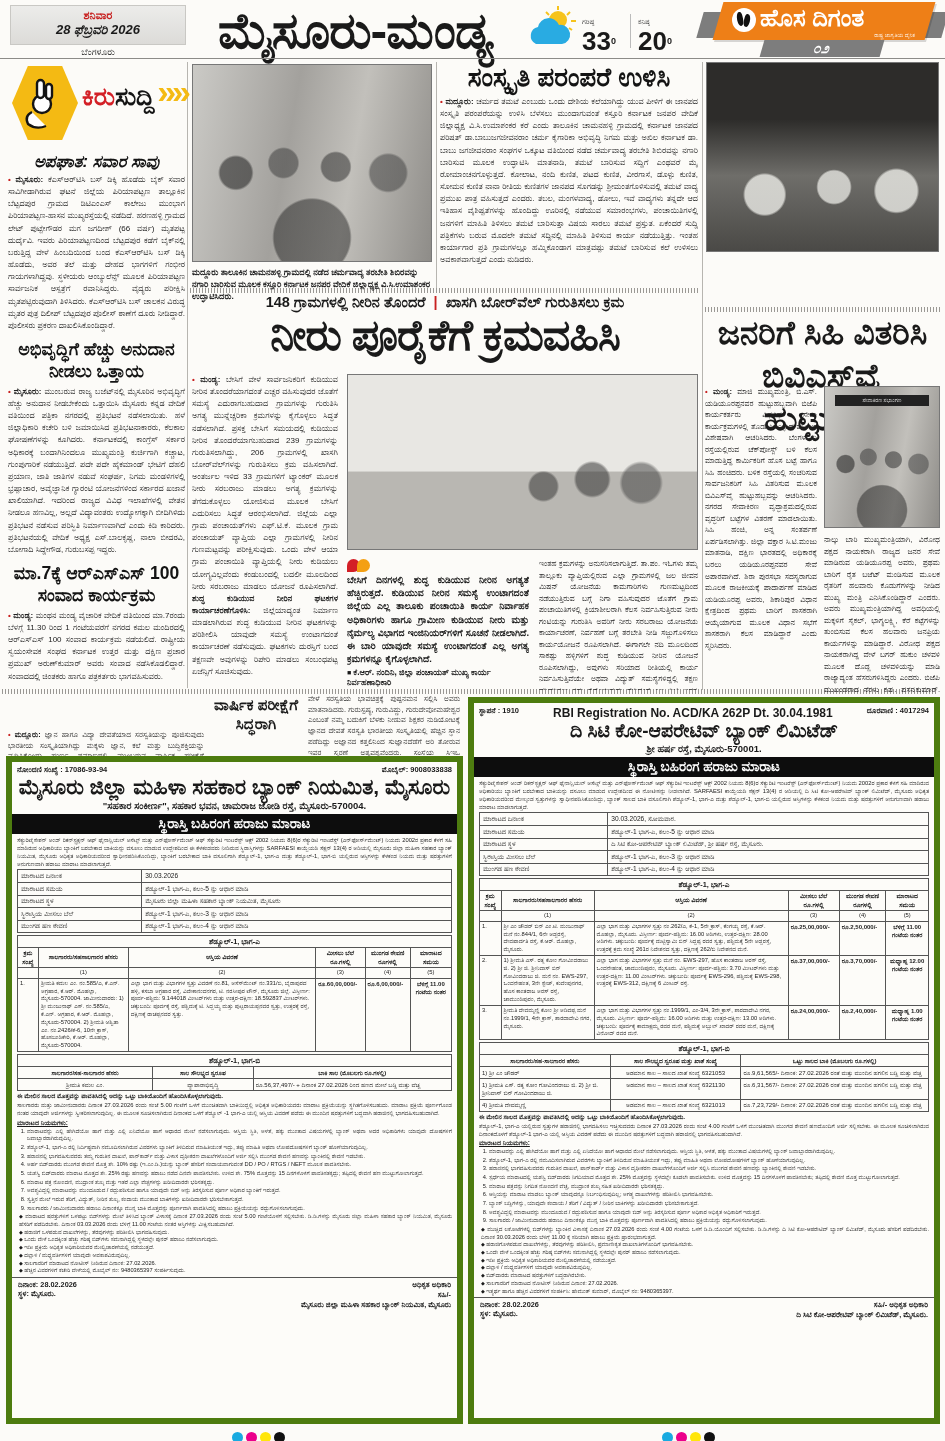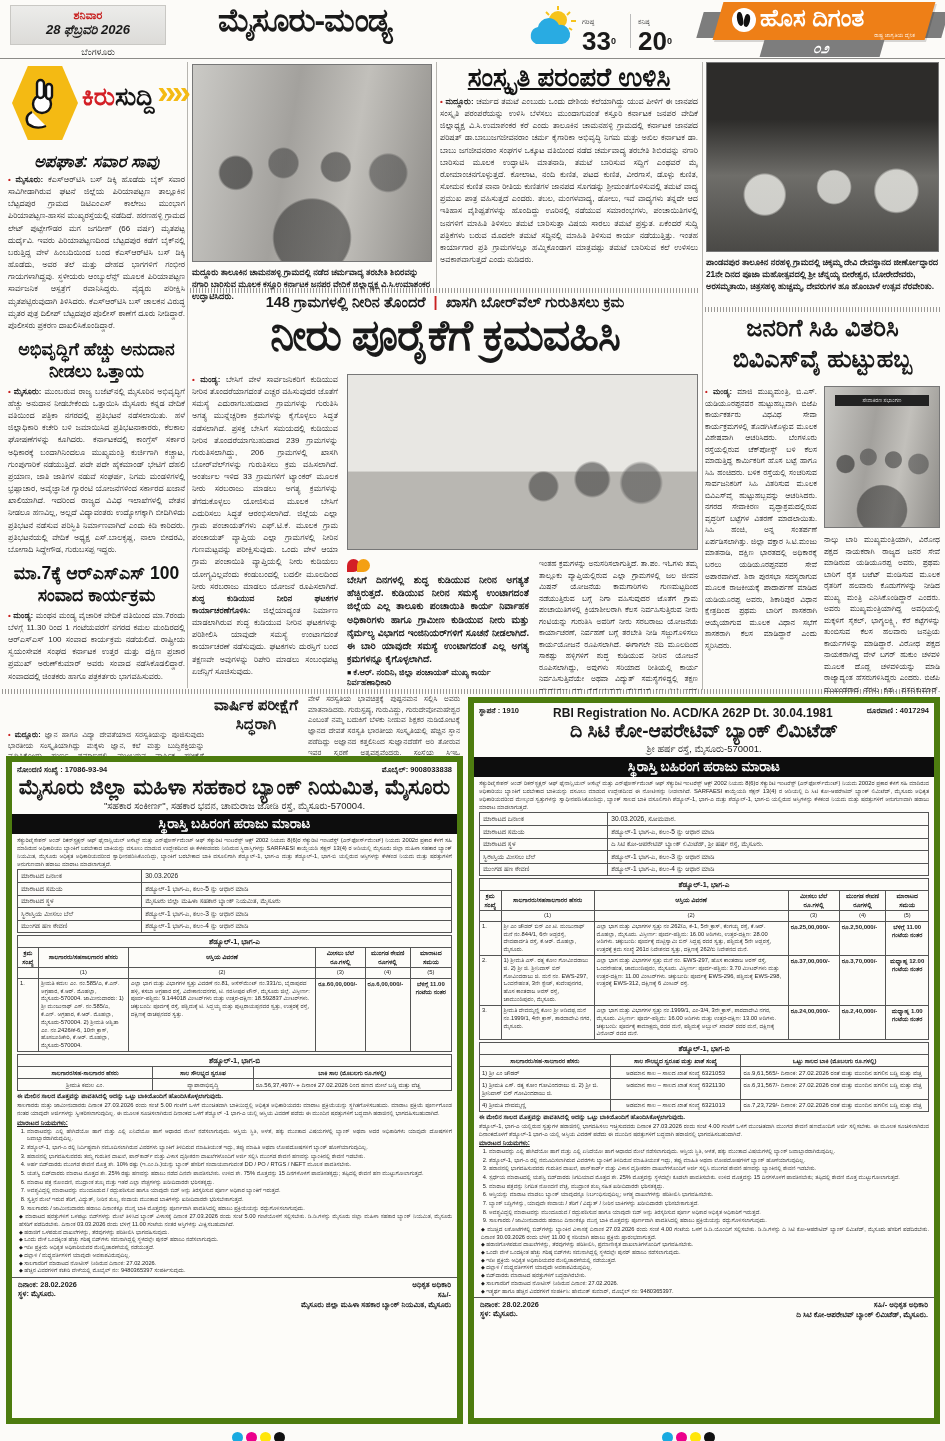--- a/index.html
+++ b/index.html
@@ -1,25 +1,25 @@
 <!DOCTYPE html>
 <html><head>
 <meta charset="utf-8">
 <style>
   html,body{margin:0;padding:0;background:#e9e7e2;}
   #page{position:relative;width:945px;height:1441px;margin:0 auto;background:#fcfbf8;
         font-family:"Liberation Sans",sans-serif;color:#1a1a1a;overflow:hidden;}
   .abs{position:absolute;}
   
-  #datebox{left:10px;top:5px;width:156px;height:40px;background:linear-gradient(180deg,#ececea,#dcdbd8);
+  #datebox{left:10px;top:5px;width:176px;height:40px;background:linear-gradient(180deg,#ececea,#dcdbd8);
            border:1px solid #c9c8c4;text-align:center;padding-top:3px;box-sizing:border-box;}
   #datebox .day{color:#c8201f;font-weight:bold;font-size:11px;}
   #datebox .date{font-weight:bold;font-size:13px;font-style:italic;}
   #edition{left:10px;top:47px;width:176px;text-align:center;font-size:9px;}
-  #pagetitle{left:218px;top:2px;width:310px;font-size:32px;font-weight:bold;letter-spacing:-1px;white-space:nowrap;}
+  #pagetitle{left:218px;top:2px;width:310px;font-size:50px;font-weight:bold;letter-spacing:-1px;white-space:nowrap;}
   #weather{left:528px;top:6px;width:180px;height:48px;}
   .wtemp{position:absolute;top:4px;}
   .wtemp .lbl{font-size:7px;color:#333;}
   .wtemp .val{font-size:26px;font-weight:bold;line-height:1;}
   .wtemp sup{font-size:9px;font-weight:bold;}
   #wmax{left:54px;} #wmin{left:110px;}
   #wsep{position:absolute;left:102px;top:8px;width:1px;height:34px;background:#bbb;}
   .m-grayback{background:#7d7d7d;transform:skewX(-16deg);}
   #mgray1{left:700px;top:12px;width:34px;height:26px;}
   #mgray2{right:0px;top:12px;width:26px;height:26px;}
@@ -81,40 +81,40 @@
   #wcol2{position:absolute;left:347px;top:264px;width:159px;height:132px;overflow:hidden;}
   .qicons{height:16px;}
   .qicons i{display:inline-block;width:13px;height:13px;border-radius:50% 50% 50% 0;transform:rotate(0deg);}
   .qicons .q1{background:#d31f26;} .qicons .q2{background:#f4a013;margin-left:-3px;}
   #wquote .qtext{font-size:9.3px;font-weight:bold;line-height:1.42;text-align:justify;}
   #wquote .qauth{font-size:8.2px;font-weight:bold;margin-top:2px;}
   #wquote .qauth::before{content:"■ ";font-size:7px;}
   .subhead{font-weight:bold;}
   
   #bvsy{left:705px;top:300px;width:235px;height:392px;}
-  #bvsyhead{position:absolute;top:12px;width:100%;text-align:center;font-size:24px;font-weight:bold;line-height:1.3;}
+  #bvsyhead{position:absolute;top:12px;width:100%;text-align:center;font-size:33px;font-weight:bold;line-height:1.3;}
   #bvcol1{position:absolute;left:0;top:86px;width:112px;height:306px;overflow:hidden;}
   #bvphoto{position:absolute;left:119px;top:86px;width:116px;height:142px;}
   #bvbanner{position:absolute;left:10px;right:10px;top:8px;background:#222;color:#eee;font-size:5.5px;text-align:center;padding:2px 0;}
   #bvcol2{position:absolute;left:119px;top:234px;width:116px;height:158px;overflow:hidden;}
   
   #strip{left:8px;top:694px;width:452px;height:64px;}
   #stripc1{position:absolute;left:0;top:0;width:196px;height:64px;overflow:hidden;font-size:7.4px;line-height:1.45;text-align:justify;margin-top:36px;}
   #stripinset{position:absolute;left:202px;top:2px;width:92px;text-align:center;font-size:15px;font-weight:bold;line-height:1.25;}
   #stripc2{position:absolute;left:300px;top:0;width:152px;height:64px;overflow:hidden;font-size:7.4px;line-height:1.45;text-align:justify;}
   
   .notice{border:6px solid #4d7c0f;background:#fdfcf9;box-sizing:border-box;padding:3px 5px;}
   #bank1{left:6px;top:756px;width:457px;height:668px;}
   #bank2{left:468px;top:697px;width:472px;height:727px;}
   .n-head{display:flex;justify-content:space-between;font-size:7.5px;font-weight:bold;}
   .n-head .mid{font-size:12px;}
   .n-title{text-align:center;font-weight:bold;}
   #bank1 .n-title{font-size:21px;}
   #bank2 .n-title{font-size:19px;}
-  .n-addr{text-align:center;font-size:9.5px;font-weight:normal;margin:1px 0 2px;}
+  .n-addr{text-align:center;font-size:9.5px;font-weight:bold;margin:1px 0 2px;}
   .n-bar{background:#0d0d0d;color:#fff;text-align:center;font-size:13.5px;font-weight:bold;padding:2px 0;margin:1px -5px 2px;}
   .n-intro,.n-pre{font-size:5.8px;line-height:1.4;text-align:justify;margin:1px 0;}
   .n-note{font-size:6.3px;font-weight:bold;margin-top:1px;}
   table{border-collapse:collapse;width:100%;table-layout:fixed;}
   .kv td{border:1px solid #555;font-size:6.6px;padding:1.5px 3px;line-height:1.3;}
   .kv td.k{width:27%;}
   .sched{border:1px solid #555;border-bottom:none;text-align:center;font-size:7.3px;font-weight:bold;padding:1px 0;margin-top:2px;}
   .at td{border:1px solid #555;font-size:5.8px;line-height:1.35;padding:1px 2px;vertical-align:top;}
   .at .hd td{font-size:6.2px;font-weight:bold;text-align:center;vertical-align:middle;}
   .at .nm td{font-size:5.8px;text-align:center;}
@@ -216,30 +216,29 @@
     <div class="body"><span class="dl">ಮೈಸೂರು:</span> <span>ಮುಂಬರುವ ರಾಜ್ಯ ಬಜೆಟ್‌ನಲ್ಲಿ ಮೈಸೂರಿನ ಅಭಿವೃದ್ಧಿಗೆ ಹೆಚ್ಚು ಅನುದಾನ ನೀಡಬೇಕೆಂದು ಒತ್ತಾಯಿಸಿ ಮೈಸೂರು ಕನ್ನಡ ವೇದಿಕೆ ವತಿಯಿಂದ ಪತ್ರಿಕಾ ನಗರದಲ್ಲಿ ಪ್ರತಿಭಟನೆ ನಡೆಸಲಾಯಿತು. ಹಳೆ ಜಿಲ್ಲಾಧಿಕಾರಿ ಕಚೇರಿ ಬಳಿ ಜಮಾಯಿಸಿದ ಪ್ರತಿಭಟನಾಕಾರರು, ಕೆಲಕಾಲ ಘೋಷಣೆಗಳನ್ನು ಕೂಗಿದರು. ಕರ್ನಾಟಕದಲ್ಲಿ ಕಾಂಗ್ರೆಸ್ ಸರ್ಕಾರ ಅಧಿಕಾರಕ್ಕೆ ಬಂದಾಗಿನಿಂದಲೂ ಮುಖ್ಯಮಂತ್ರಿ ಕುರ್ಚಿಗಾಗಿ ಕಚ್ಚಾಟ, ಗುಂಪುಗಾರಿಕೆ ನಡೆಯುತ್ತಿದೆ. ಪದೇ ಪದೇ ಹೈಕಮಾಂಡ್ ಭೇಟಿಗೆ ದೆಹಲಿ ಪ್ರಯಾಣ, ಜಾತಿ ಜಾತಿಗಳ ನಡುವೆ ಸಂಘರ್ಷ, ನಿಗಮ ಮಂಡಳಿಗಳಲ್ಲಿ ಭ್ರಷ್ಟಾಚಾರ, ಅವೈಜ್ಞಾನಿಕ ಗ್ಯಾರಂಟಿ ಯೋಜನೆಗಳಿಂದ ಸರ್ಕಾರದ ಖಜಾನೆ ಖಾಲಿಯಾಗಿದೆ. ಇದರಿಂದ ರಾಜ್ಯದ ವಿವಿಧ ಇಲಾಖೆಗಳಲ್ಲಿ ವೇತನ ನೀಡಲೂ ಹಣವಿಲ್ಲ, ಅಲ್ಲದೆ ವಿದ್ಯಾವಂತರು ಉದ್ಯೋಗಕ್ಕಾಗಿ ಬೀದಿಗಿಳಿದು ಪ್ರತಿಭಟನೆ ನಡೆಸುವ ಪರಿಸ್ಥಿತಿ ನಿರ್ಮಾಣವಾಗಿದೆ ಎಂದು ಕಿಡಿ ಕಾರಿದರು. ಪ್ರತಿಭಟನೆಯಲ್ಲಿ ವೇದಿಕೆ ಅಧ್ಯಕ್ಷ ಎಸ್.ಬಾಲಕೃಷ್ಣ, ನಾಲಾ ಬೀದರವಿ, ಬೋಗಾದಿ ಸಿದ್ದೇಗೌಡ, ಗುರುಬಸಪ್ಪ ಇದ್ದರು.</span></div>
 
     <div class="khead" style="font-size:17.5px;line-height:1.25;margin:7px 0 3px;">ಮಾ.7ಕ್ಕೆ ಆರ್‌ಎಸ್‌ಎಸ್ 100 ಸಂವಾದ ಕಾರ್ಯಕ್ರಮ</div>
     <div class="body"><span class="dl">ಮಂಡ್ಯ:</span> <span>ಮಂಥನ ಮಂಡ್ಯ ವೈಚಾರಿಕ ವೇದಿಕೆ ವತಿಯಿಂದ ಮಾ.7ರಂದು ಬೆಳಗ್ಗೆ 11.30 ರಿಂದ 1 ಗಂಟೆಯವರೆಗೆ ನಗರದ ಕಮಲ ಮಂದಿರದಲ್ಲಿ ಆರ್‌ಎಸ್‌ಎಸ್ 100 ಸಂವಾದ ಕಾರ್ಯಕ್ರಮ ನಡೆಯಲಿದೆ. ರಾಷ್ಟ್ರೀಯ ಸ್ವಯಂಸೇವಕ ಸಂಘದ ಕರ್ನಾಟಕ ಉತ್ತರ ಮತ್ತು ದಕ್ಷಿಣ ಪ್ರಚಾರ ಪ್ರಮುಖ್ ಅರುಣ್‌ಕುಮಾರ್ ಅವರು ಸಂವಾದ ನಡೆಸಿಕೊಡಲಿದ್ದಾರೆ. ಸಂವಾದದಲ್ಲಿ ಚಿಂತಕರು ಹಾಗೂ ಪತ್ರಕರ್ತರು ಭಾಗವಹಿಸುವರು.</span></div>
   </div>
 
   <div class="abs ph" style="left:192px;top:64px;width:240px;height:198px;"></div>
   <div class="abs caption" style="left:192px;top:266px;width:240px;">ಮದ್ದೂರು ತಾಲೂಕಿನ ಚಾಮನಹಳ್ಳಿ ಗ್ರಾಮದಲ್ಲಿ ನಡೆದ ಚರ್ಮವಾದ್ಯ ತರಬೇತಿ ಶಿಬಿರವನ್ನು ನಗಾರಿ ಬಾರಿಸುವ ಮೂಲಕ ಕಸ್ತೂರಿ ಕರ್ನಾಟಕ ಜನಪರ ವೇದಿಕೆ ಜಿಲ್ಲಾಧ್ಯಕ್ಷ ವಿ.ಸಿ.ಉಮಾಶಂಕರ ಉದ್ಘಾಟಿಸಿದರು.</div>
 
   <div class="abs" style="left:440px;top:62px;width:258px;">
-    <div class="khead" style="font-size:26px;white-space:nowrap;text-decoration:underline;">ಸಂಸ್ಕೃತಿ ಪರಂಪರೆ ಉಳಿಸಿ</div>
+    <div class="khead" style="font-size:26px;white-space:nowrap;">ಸಂಸ್ಕೃತಿ ಪರಂಪರೆ ಉಳಿಸಿ</div>
     <div class="body" style="margin-top:3px;height:190px;overflow:hidden;">
       <span class="dl">ಮದ್ದೂರು:</span>
       <span>ಚರ್ಮದ ತಮಟೆ ಎಂಬುದು ಒಂದು ದೇಶಿಯ ಕಲೆಯಾಗಿದ್ದು ಯುವ ಪೀಳಿಗೆ ಈ ಜಾನಪದ ಸಂಸ್ಕೃತಿ ಪರಂಪರೆಯನ್ನು ಉಳಿಸಿ ಬೆಳೆಸಲು ಮುಂದಾಗುವಂತೆ ಕಸ್ತೂರಿ ಕರ್ನಾಟಕ ಜನಪರ ವೇದಿಕೆ ಜಿಲ್ಲಾಧ್ಯಕ್ಷ ವಿ.ಸಿ.ಉಮಾಶಂಕರ ಕರೆ ಎಂದು</span>
       <span>ತಾಲೂಕಿನ ಚಾಮನಹಳ್ಳಿ ಗ್ರಾಮದಲ್ಲಿ ಕರ್ನಾಟಕ ಜಾನಪದ ಪರಿಷತ್ ಡಾ.ಬಾಬುಜಗಜೀವನರಾಂ ಚರ್ಮ ಕೈಗಾರಿಕಾ ಅಭಿವೃದ್ಧಿ ನಿಗಮ ಮತ್ತು ಅಖಿಲ ಕರ್ನಾಟಕ ಡಾ. ಬಾಬು ಜಗಜೀವನರಾಂ ಸಂಘಗಳ ಒಕ್ಕೂಟ ವತಿಯಿಂದ ನಡೆದ ಚರ್ಮವಾದ್ಯ ತರಬೇತಿ ಶಿಬಿರವನ್ನು ನಗಾರಿ ಬಾರಿಸುವ ಮೂಲಕ ಉದ್ಘಾಟಿಸಿ ಮಾತನಾಡಿ, ತಮಟೆ ಬಾರಿಸುವ ಸದ್ದಿಗೆ ಎಂಥವರೆ ಮೈ ರೋಮಾಂಚನಗೊಳ್ಳುತ್ತದೆ. ಕೋಲಾಟ, ನಂದಿ ಕುಣಿತ, ಪಟದ ಕುಣಿತ, ವೀರಗಾಸೆ, ಡೊಳ್ಳು ಕುಣಿತ, ಸೋಮನ ಕುಣಿತ ನಾನಾ ರೀತಿಯ ಕುಣಿತಗಳ ಜಾನಪದ ಸೊಗಡನ್ನು ಶ್ರೀಮಂತಗೊಳಿಸುವಲ್ಲಿ ತಮಟೆ ವಾದ್ಯ ಪ್ರಮುಖ ಪಾತ್ರ ವಹಿಸುತ್ತದೆ ಎಂದರು. ತಬಲ, ಮಂಗಳವಾದ್ಯ, ಡೋಲು, ಇವೆ ವಾದ್ಯಗಳು ತನ್ನದೇ ಆದ ಇತಿಹಾಸ ವೈಶಿಷ್ಟತೆಗಳನ್ನು ಹೊಂದಿದ್ದು ಊರಿನಲ್ಲಿ ನಡೆಯುವ ಸಮಾರಂಭಗಳು, ಪಂಚಾಯಿತಿಗಳಲ್ಲಿ ಜನಗಳಿಗೆ ಮಾಹಿತಿ ತಿಳಿಸಲು ತಮಟೆ ಬಾರಿಸುತ್ತಾ ವಿಷಯ ಸಾರಲು ತಮಟೆ ಪ್ರಸ್ತುತ. ಏಕೆಂದರೆ ಸುದ್ದಿ ಪತ್ರಿಕೆಗಳು ಬರುವ ಮೊದಲೇ ತಮಟೆ ಸದ್ದಿನಲ್ಲಿ ಮಾಹಿತಿ ತಿಳಿಸುವ ಕಾರ್ಯ ನಡೆಯುತ್ತಿತ್ತು. ಇಂತಹ ಕಾರ್ಯಾಗಾರ ಪ್ರತಿ ಗ್ರಾಮಗಳಲ್ಲೂ ಹಮ್ಮಿಕೊಂಡಾಗ ಮಾತ್ರವಷ್ಟು ತಮಟೆ ಬಾರಿಸುವ ಕಲೆ ಉಳಿಸಲು ಅವಕಾಶವಾಗುತ್ತದೆ ಎಂದು ನುಡಿದರು.</span>
     </div>
   </div>
 
   <div class="abs ph dark" style="left:706px;top:62px;width:233px;height:190px;"></div>
-  <div class="abs caption" style="left:706px;top:256px;width:233px;">ಪಾಂಡವಪುರ ತಾಲೂಕಿನ ನರಹಳ್ಳಿ ಗ್ರಾಮದಲ್ಲಿ ಚಿಕ್ಕಮ್ಮ ದೇವಿ ದೇವಸ್ಥಾನದ ಜೀರ್ಣೋದ್ಧಾರದ 21ನೇ ದಿನದ ಪೂಜಾ ಮಹೋತ್ಸವದಲ್ಲಿ ಶ್ರೀ ಚೆನ್ನಯ್ಯ ಬೀರೇಶ್ವರ, ಬೋರೇದೇವರು, ಅರಸಮ್ಮತಾಯಿ, ಚಿತ್ರಸಹಳ್ಳಿ ಹುಚ್ಚಮ್ಮ, ದೇವರುಗಳ ಹೂ ಹೊಂಬಾಳೆ ಉತ್ಸವ ನೆರವೇರಿತು.</div>
 
   <div class="abs" id="water">
     <div id="kicker">
       <span>148 ಗ್ರಾಮಗಳಲ್ಲಿ ನೀರಿನ ತೊಂದರೆ</span>
       <span class="sep">|</span>
       <span>ಖಾಸಗಿ ಬೋರ್‌ವೆಲ್ ಗುರುತಿಸಲು ಕ್ರಮ</span>
     </div>
     <div id="waterhead">ನೀರು ಪೂರೈಕೆಗೆ ಕ್ರಮವಹಿಸಿ</div>
     <div class="body" id="wcol1">
       <span class="dl">ಮಂಡ್ಯ:</span>

